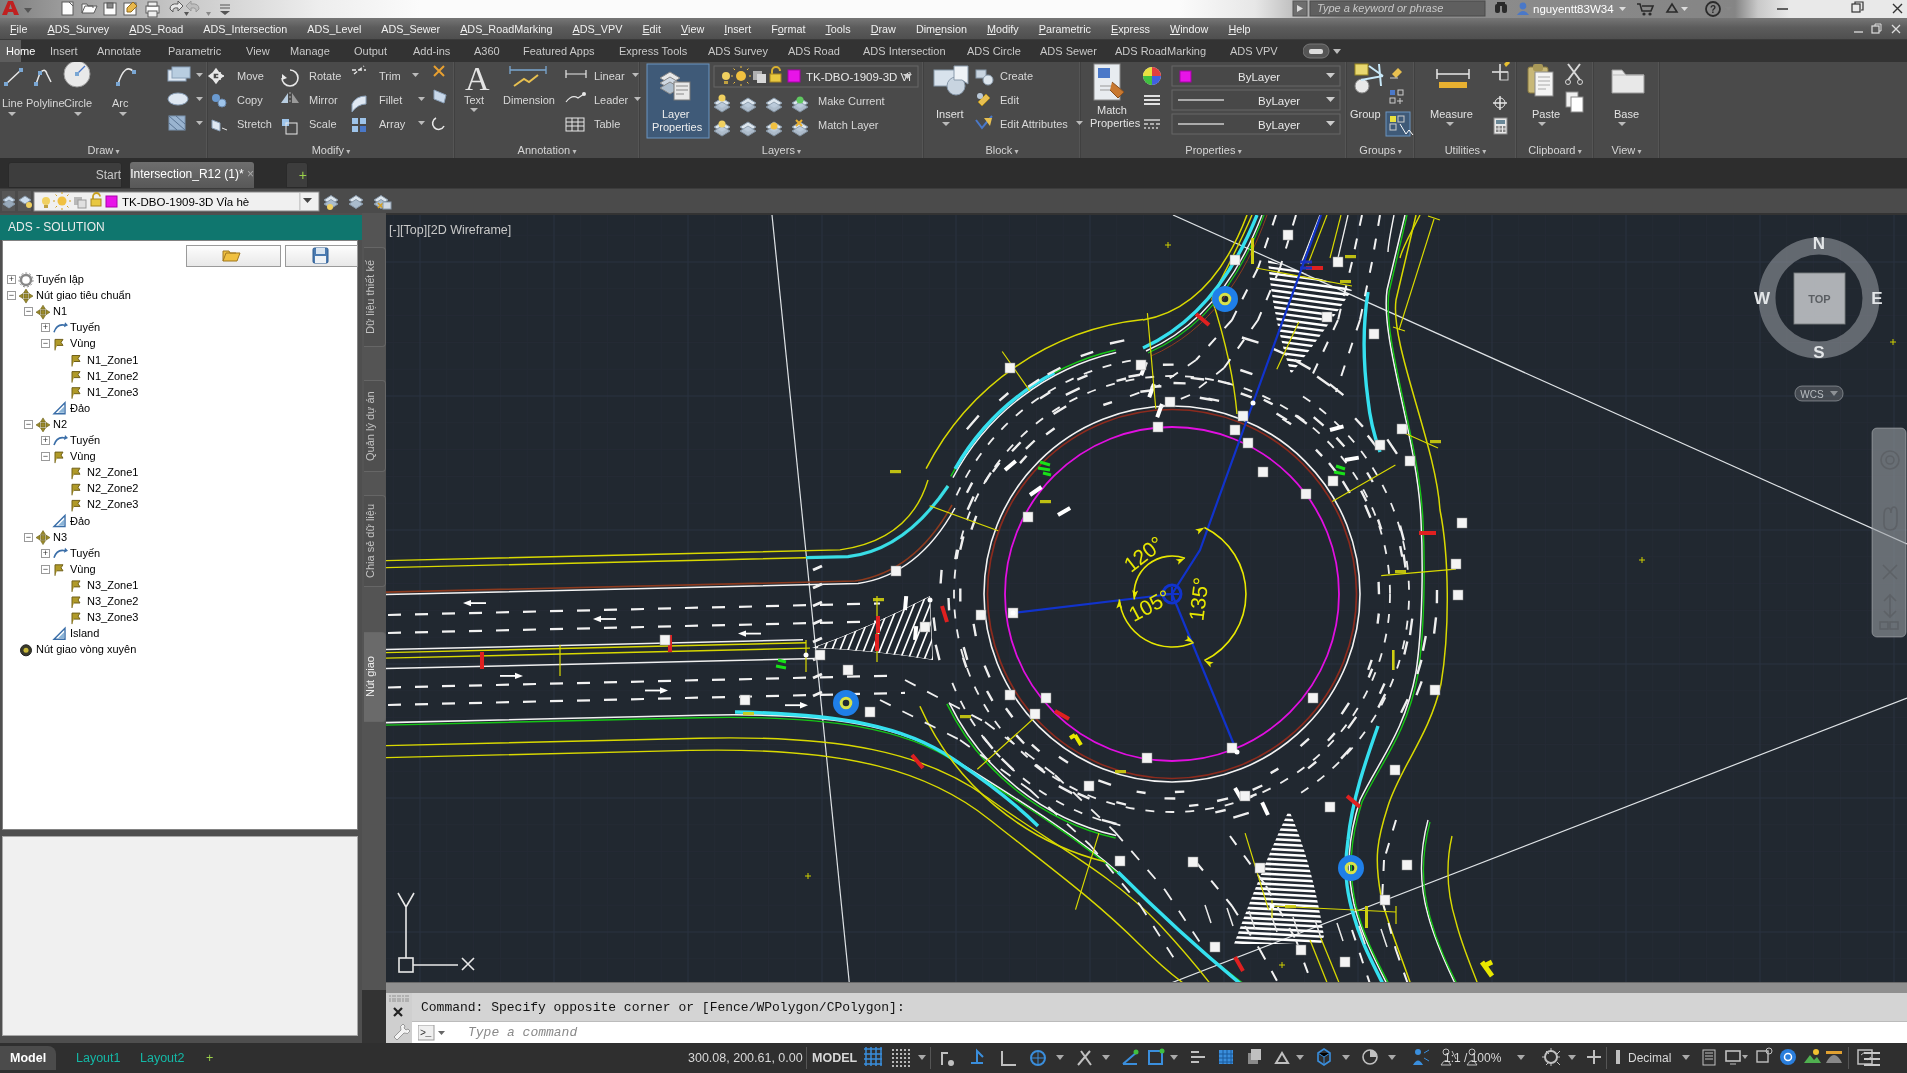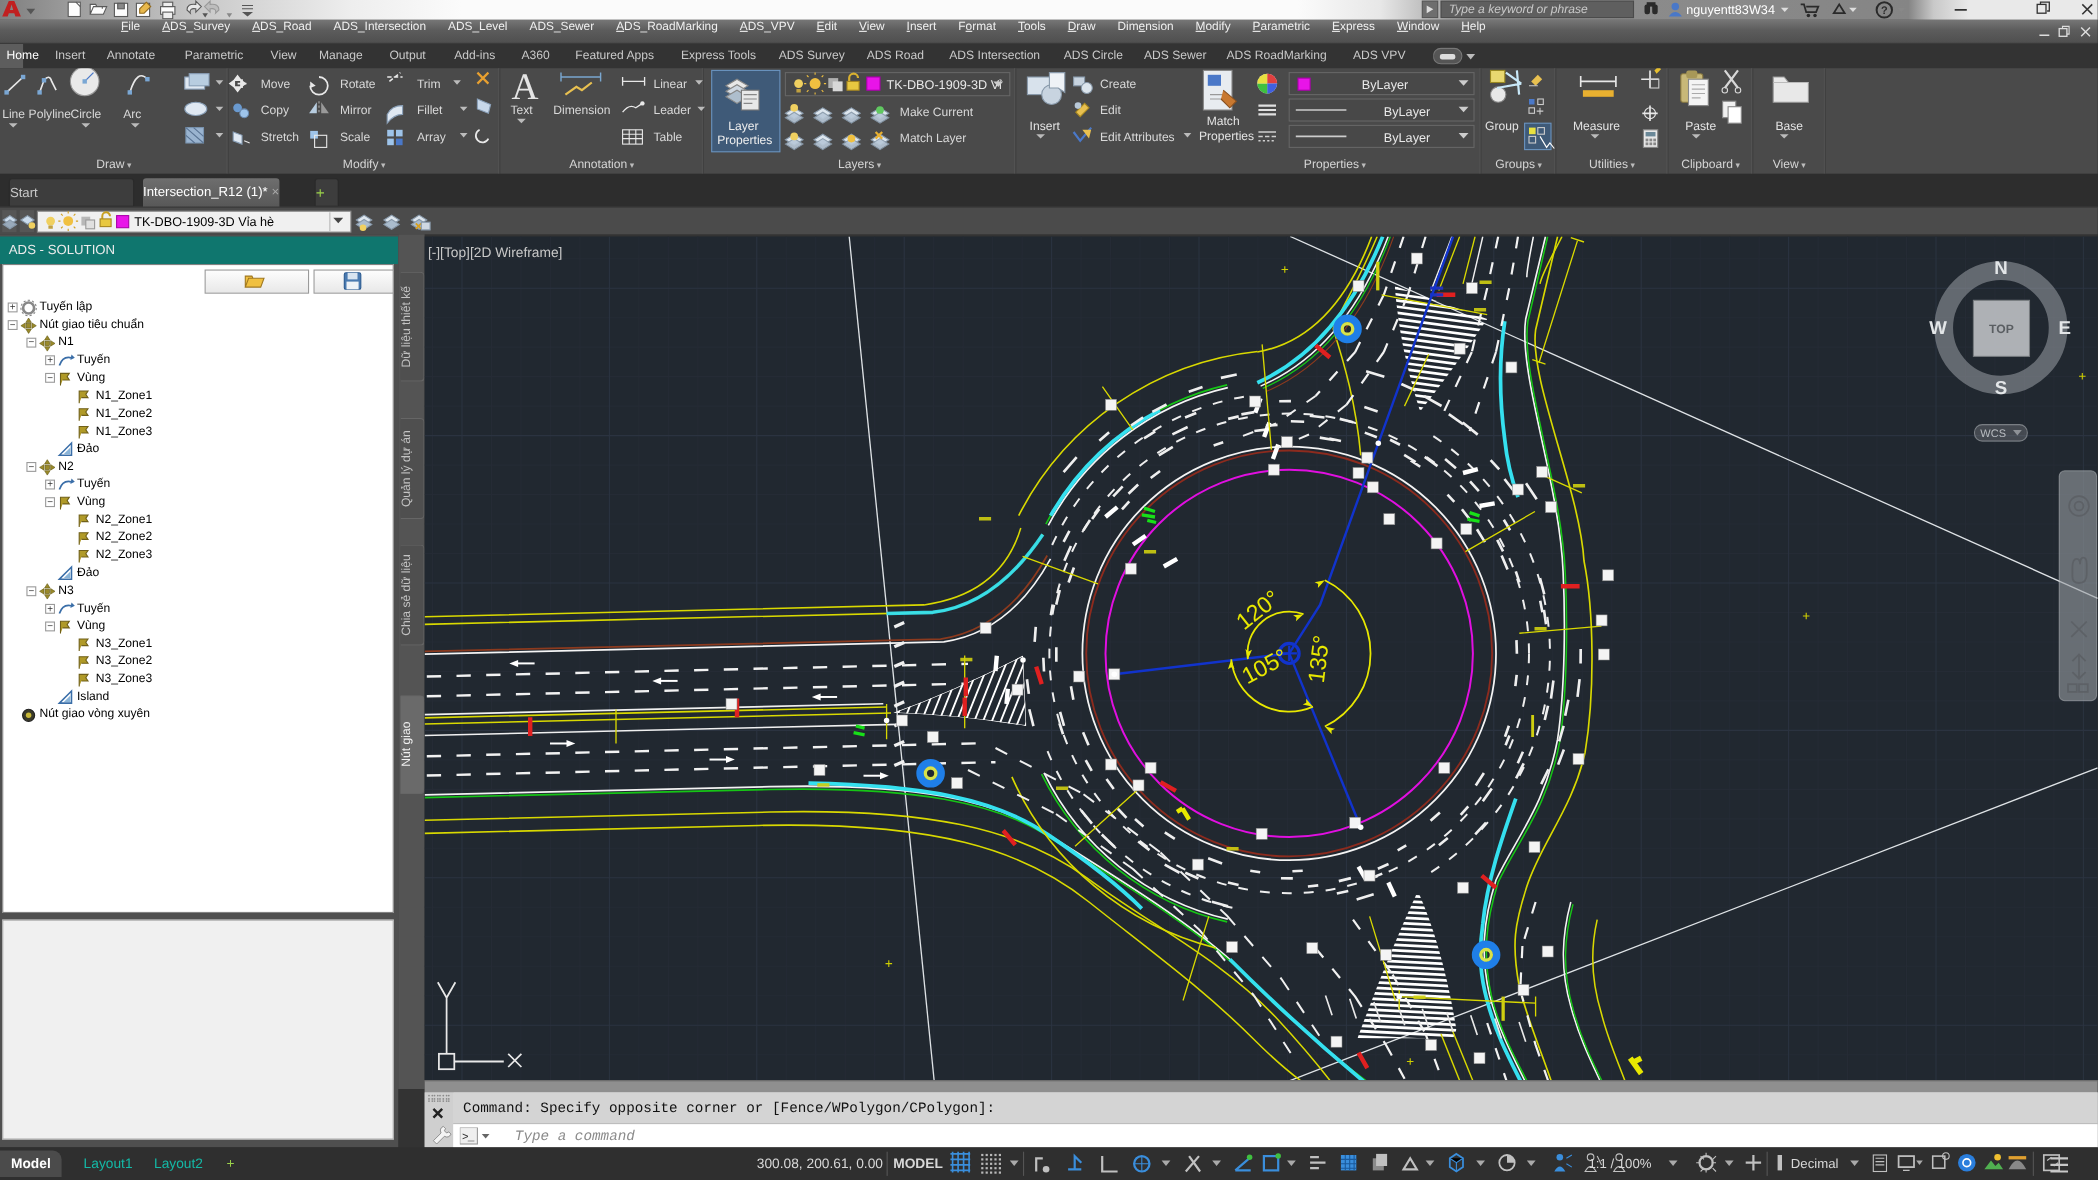--- a/index.html
+++ b/index.html
@@ -1,29 +1,29 @@
 <!DOCTYPE html>
 <html><head><meta charset="utf-8"><style>
 *{margin:0;padding:0;box-sizing:border-box}
 html,body{width:1907px;height:1073px;overflow:hidden;font-family:"Liberation Sans",sans-serif;background:#333}
 .abs{position:absolute}
 #titlebar{left:0;top:0;width:1907px;height:18px;background:linear-gradient(to right,#7f7f7f 0,#9a9a9a 60px,#c8c8c8 180px,#eee 320px,#fbfbfb 420px,#fbfbfb 1180px,#e7e7e7 1255px,#b9b9b9 1300px,#8f8f8f 1340px,#858585 1735px,#c9c9c9 1758px,#e9e9e9 1790px,#e9e9e9 1907px)}
 #title-text{position:absolute;left:385px;top:2px;width:890px;text-align:center;font-size:12px;color:#111;white-space:nowrap}
-#menubar{left:0;top:18px;width:1907px;height:22px;background:linear-gradient(#767676,#5c5c5c 45%,#4f4f4f);display:flex;align-items:flex-start;padding-left:100px;border-bottom:1px solid #3a3a3a}
+#menubar{left:0;top:18px;width:1907px;height:22px;background:linear-gradient(#767676,#5c5c5c 45%,#4f4f4f);display:flex;align-items:center;border-bottom:1px solid #3a3a3a}
 #menubar span{color:#f0f0f0;font-size:10.8px;padding:0 10px;white-space:nowrap}
 #menubar u{text-decoration:underline}
 #rtabs{left:0;top:40px;width:1907px;height:22px;background:#333}
 .rtab{position:absolute;top:0;height:22px;color:#c9c9c9;font-size:11px;line-height:22px;white-space:nowrap}
 #rtab-home{background:#5d5d5d;color:#fff;padding:0 6px}
 #ribbon{left:0;top:62px;width:1907px;height:96px;background:#4a4a4a}
 .rpanel{position:absolute;top:0;height:96px;border-right:1px solid #404040;box-shadow:inset -1px 0 0 #555}
 .plabel{position:absolute;bottom:2px;left:0;right:0;text-align:center;color:#d5d5d5;font-size:11px}
 .plabel:after{content:" \25BE";font-size:8px;color:#bbb}
 #ftabs{left:0;top:158px;width:1907px;height:30px;background:#2d2d2d}
-.ftab{position:absolute;top:4px;height:26px;font-size:12px;line-height:25px;color:#c9c9c9;text-align:left;border-radius:3px 3px 0 0}
+.ftab{position:absolute;top:4px;height:26px;font-size:12px;line-height:25px;color:#c9c9c9;text-align:right;border-radius:3px 3px 0 0}
 #lbar{left:0;top:188px;width:1907px;height:25px;background:#4b4b4b;border-top:1px solid #3c3c3c}
 #palette{left:0;top:213px;width:362px;height:830px;background:#4f4f4f}
 #pal-title{position:absolute;left:0;top:2px;width:362px;height:25px;color:#ececec;font-size:12px;line-height:25px;padding-left:8px;background:#0f766e}
 #pal-body{position:absolute;left:2px;top:27px;width:356px;height:590px;background:#fff;border:1px solid #828282}
 #pal-gray{position:absolute;left:2px;top:623px;width:356px;height:200px;background:#f0f0f0;border:1px solid #a8a8a8}
 .trow{position:absolute;height:16px;font-size:11px;color:#000;white-space:nowrap;line-height:15px}
 .pm{position:absolute;width:9px;height:9px;border:1px solid #9a9a9a;background:#fff;font-size:9px;line-height:7px;text-align:center;color:#333}
 #tabstrip{left:362px;top:213px;width:24px;height:777px;background:#545454}
 .vtab{position:absolute;left:2px;width:22px;background:#4f4f4f;border:1px solid #666;border-right:none;border-radius:4px 0 0 4px;color:#c3c3c3;font-size:11px;writing-mode:vertical-rl;transform:rotate(180deg);text-align:center;padding:8px 0}
 #graybar{left:386px;top:982px;width:1521px;height:11px;background:#8f8f8f;border-top:1px solid #6a6a6a}
@@ -144,20 +144,23 @@
     </div>
     <div class="rpanel" style="left:208px;width:247px">
       <div class="plabel">Modify</div>
     </div>
     <div class="rpanel" style="left:455px;width:185px">
       <div class="plabel">Annotation</div>
     </div>
     <div class="rpanel" style="left:640px;width:284px">
       <div class="plabel">Layers</div>
     </div>
+    <div class="rpanel" style="left:924px;width:157px">
+      <div class="plabel">Block</div>
+    </div>
     <div class="rpanel" style="left:1081px;width:266px">
       <div class="plabel">Properties</div>
     </div>
     <div class="rpanel" style="left:1347px;width:68px">
       <div class="plabel">Groups</div>
     </div>
     <div class="rpanel" style="left:1415px;width:102px">
       <div class="plabel">Utilities</div>
     </div>
     <div class="rpanel" style="left:1517px;width:77px">

